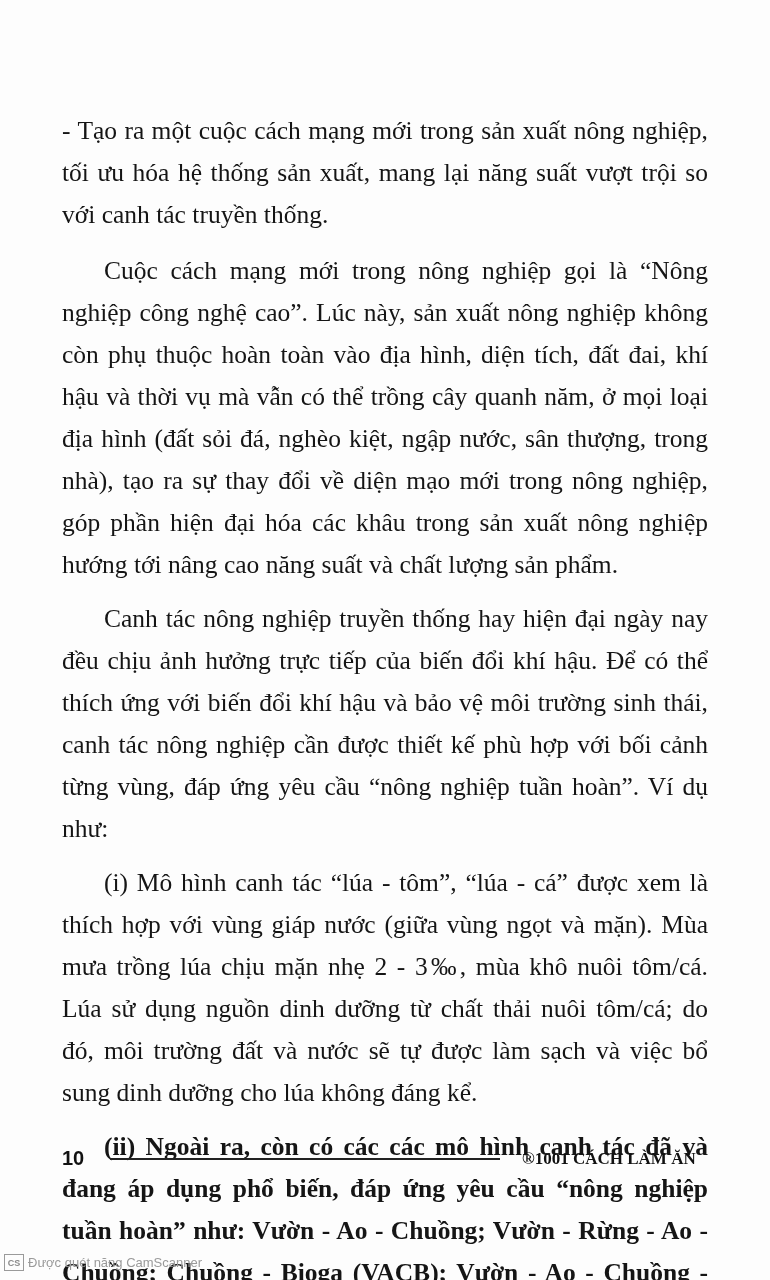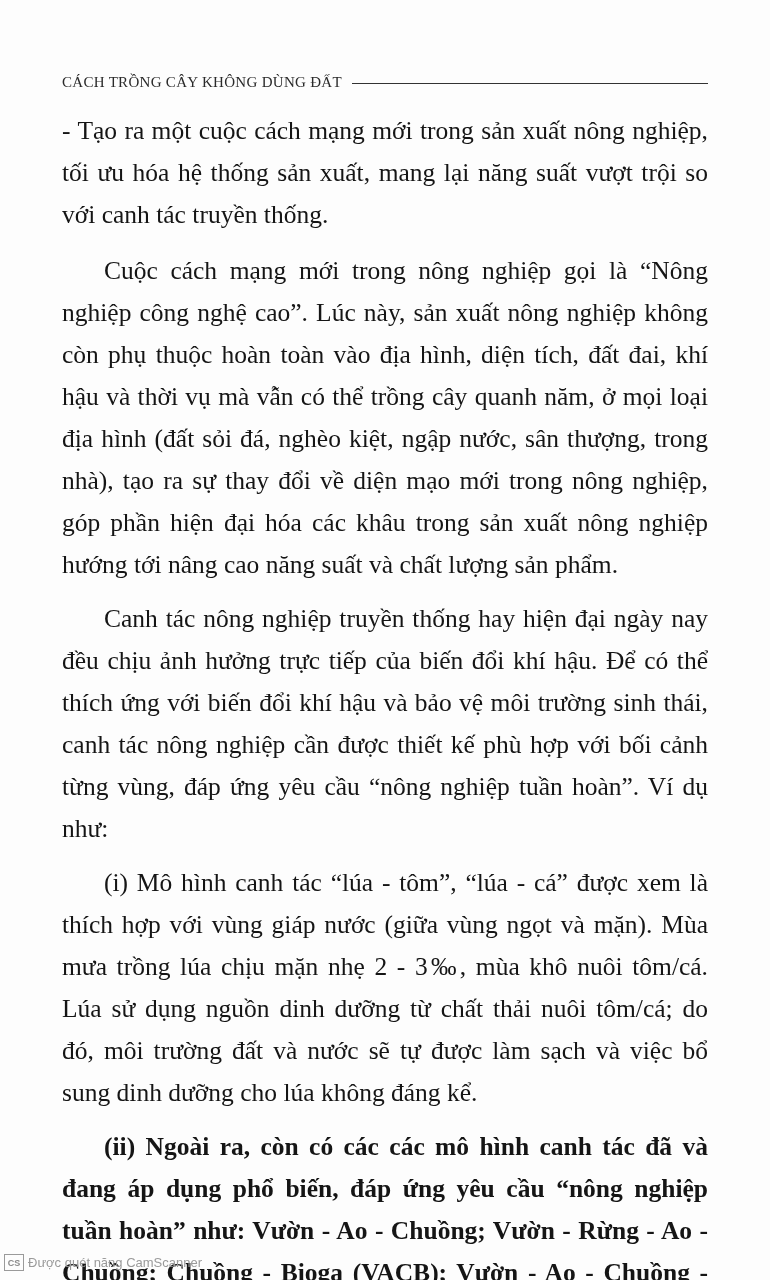--- a/index.html
+++ b/index.html
@@ -118,32 +118,33 @@
       font-weight: bold;
       margin-right: 4px;
       color: #8a8a8a;
     }
   </style>
 </head>
 <body>
 
 <div class="page">
 
-  <div class="running-header">
-    <span class="title">CÁCH TRỒNG CÂY KHÔNG DÙNG ĐẤT</span>
-    <span class="rule"></span>
-  </div>
 
   <div class="body">
     <p class="para first">- Tạo ra một cuộc cách mạng mới trong sản xuất nông nghiệp, tối ưu hóa hệ thống sản xuất, mang lại năng suất vượt trội so với canh tác truyền thống.</p>
     <p class="para indent">Cuộc cách mạng mới trong nông nghiệp gọi là “Nông nghiệp công nghệ cao”. Lúc này, sản xuất nông nghiệp không còn phụ thuộc hoàn toàn vào địa hình, diện tích, đất đai, khí hậu và thời vụ mà vẫn có thể trồng cây quanh năm, ở mọi loại địa hình (đất sỏi đá, nghèo kiệt, ngập nước, sân thượng, trong nhà), tạo ra sự thay đổi về diện mạo mới trong nông nghiệp, góp phần hiện đại hóa các khâu trong sản xuất nông nghiệp hướng tới nâng cao năng suất và chất lượng sản phẩm.</p>
     <p class="para indent">Canh tác nông nghiệp truyền thống hay hiện đại ngày nay đều chịu ảnh hưởng trực tiếp của biến đổi khí hậu. Để có thể thích ứng với biến đổi khí hậu và bảo vệ môi trường sinh thái, canh tác nông nghiệp cần được thiết kế phù hợp với bối cảnh từng vùng, đáp ứng yêu cầu “nông nghiệp tuần hoàn”. Ví dụ như:</p>
     <p class="para indent">(i) Mô hình canh tác “lúa - tôm”, “lúa - cá” được xem là thích hợp với vùng giáp nước (giữa vùng ngọt và mặn). Mùa mưa trồng lúa chịu mặn nhẹ 2 - 3‰, mùa khô nuôi tôm/cá. Lúa sử dụng nguồn dinh dưỡng từ chất thải nuôi tôm/cá; do đó, môi trường đất và nước sẽ tự được làm sạch và việc bổ sung dinh dưỡng cho lúa không đáng kể.</p>
     <p class="para indent last">(ii) Ngoài ra, còn có các các mô hình canh tác đã và đang áp dụng phổ biến, đáp ứng yêu cầu “nông nghiệp tuần hoàn” như: Vườn - Ao - Chuồng; Vườn - Rừng - Ao - Chuồng; Chuồng - Bioga (VACB); Vườn - Ao - Chuồng - Rừng (VACR); Lúa - Nấm - Phân hữu cơ - Cây ăn quả; 4F (Farm - Food - Feed - Ferlitizer: trồng trọt - thực phẩm - chăn nuôi - phân bón); mô</p>
   </div>
 
+  <div class="footer">
+    <span class="page-number">10</span>
+    <span class="rule"></span>
+    <span class="publisher">®1001 CÁCH LÀM ĂN</span>
+  </div>
 
   <div class="watermark">
     <span class="cs-logo">CS</span>
     <span>Được quét năng CamScanner</span>
   </div>
 
 </div>
 
 </body></html>

